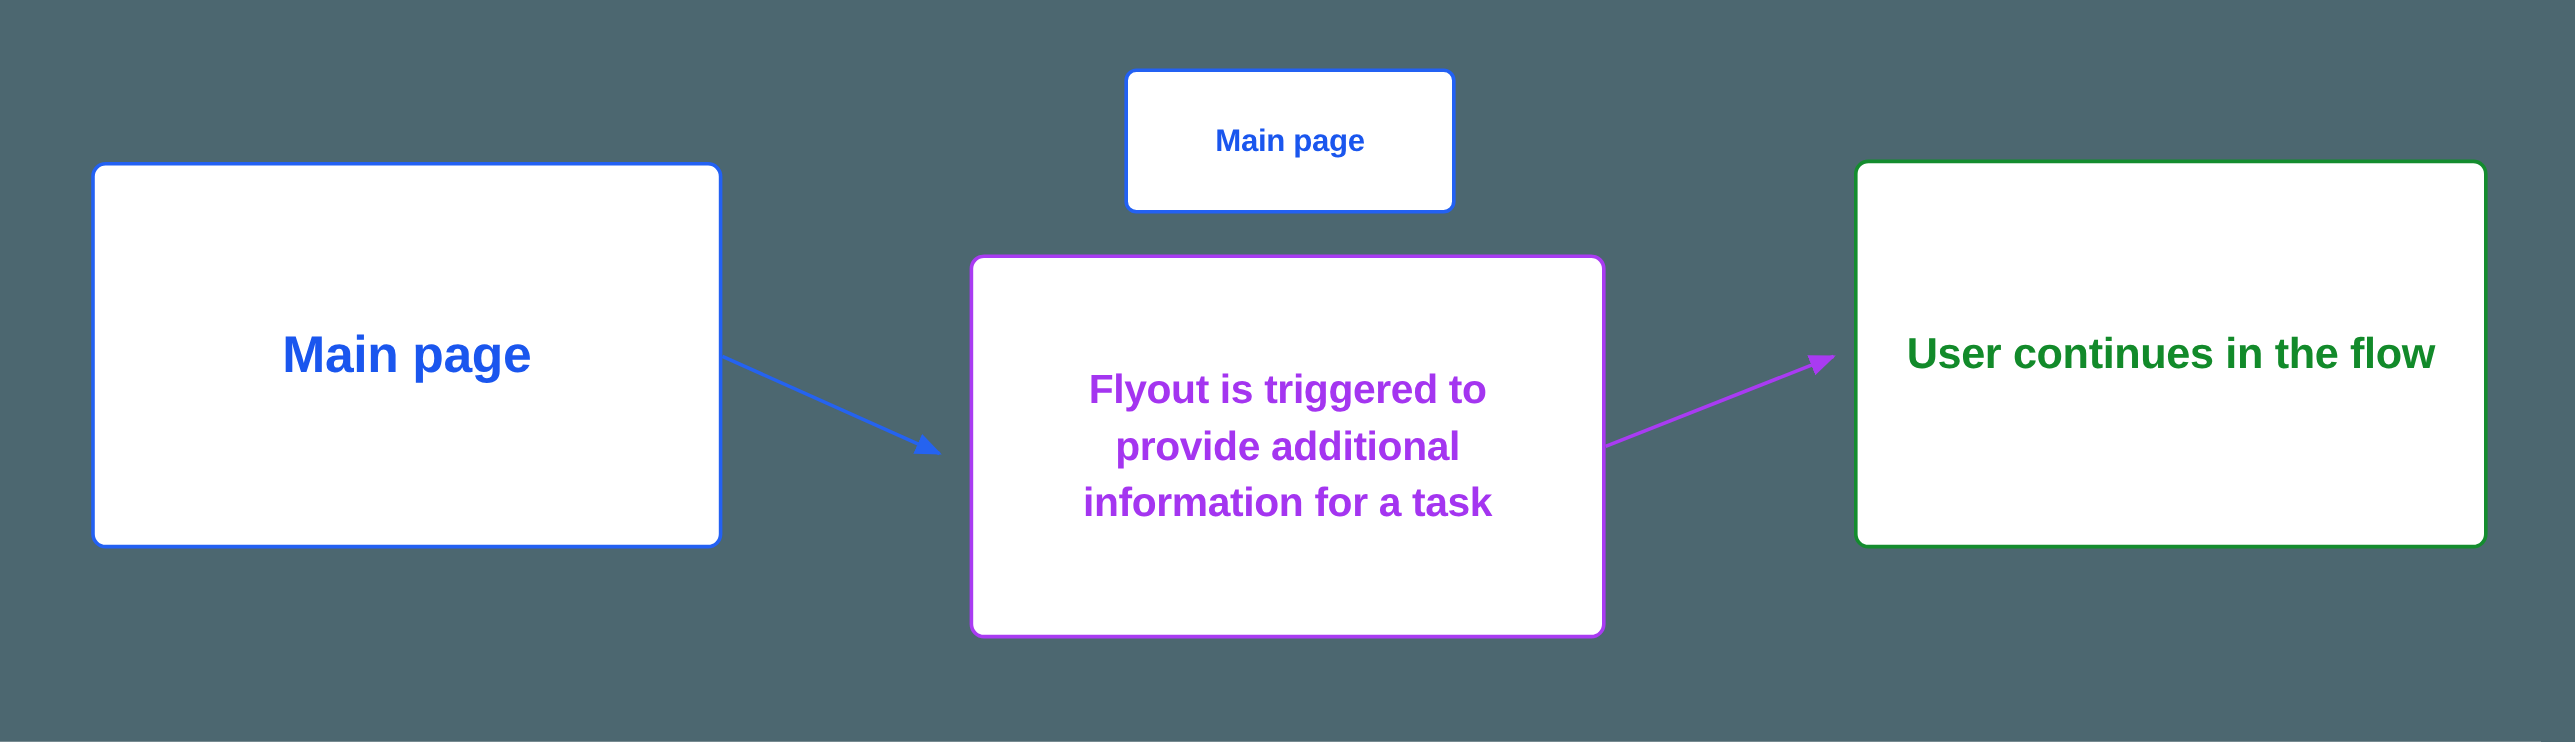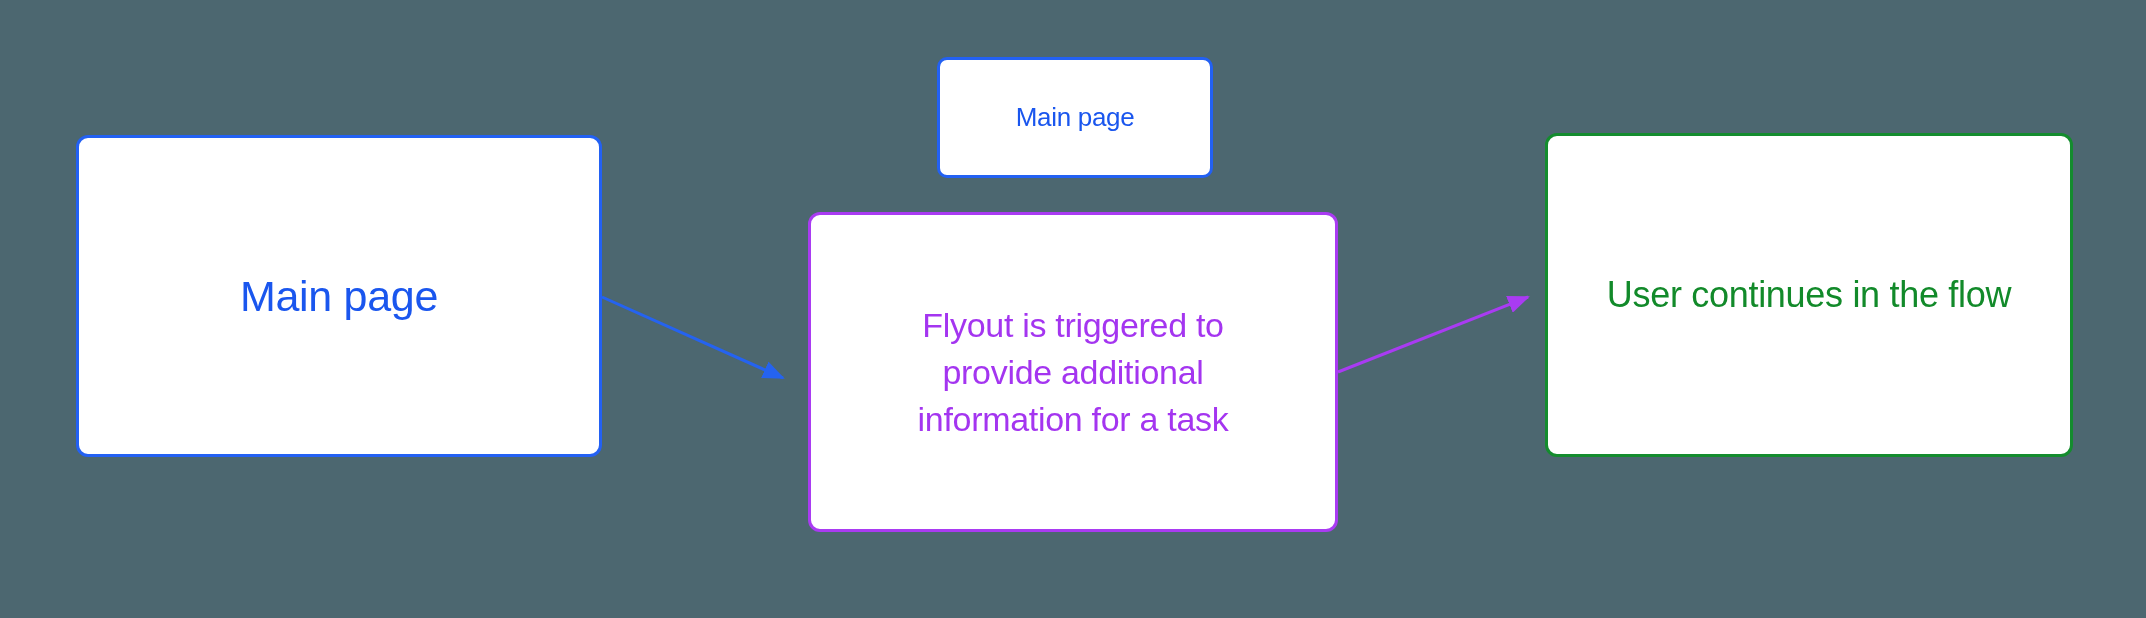--- a/index.html
+++ b/index.html
@@ -22,21 +22,21 @@
     background: #ffffff;
     border-style: solid;
     border-width: 3px;
     border-radius: 12px;
     display: flex;
     align-items: center;
     justify-content: center;
     text-align: center;
   }
   .node-label {
-    font-weight: 400;
+    font-weight: 700;
     letter-spacing: -0.3px;
     white-space: pre-line;
   }
   
   .node-main {
     left: 76px;
     top: 135px;
     width: 526px;
     height: 322px;
     border-color: #2361F3;

